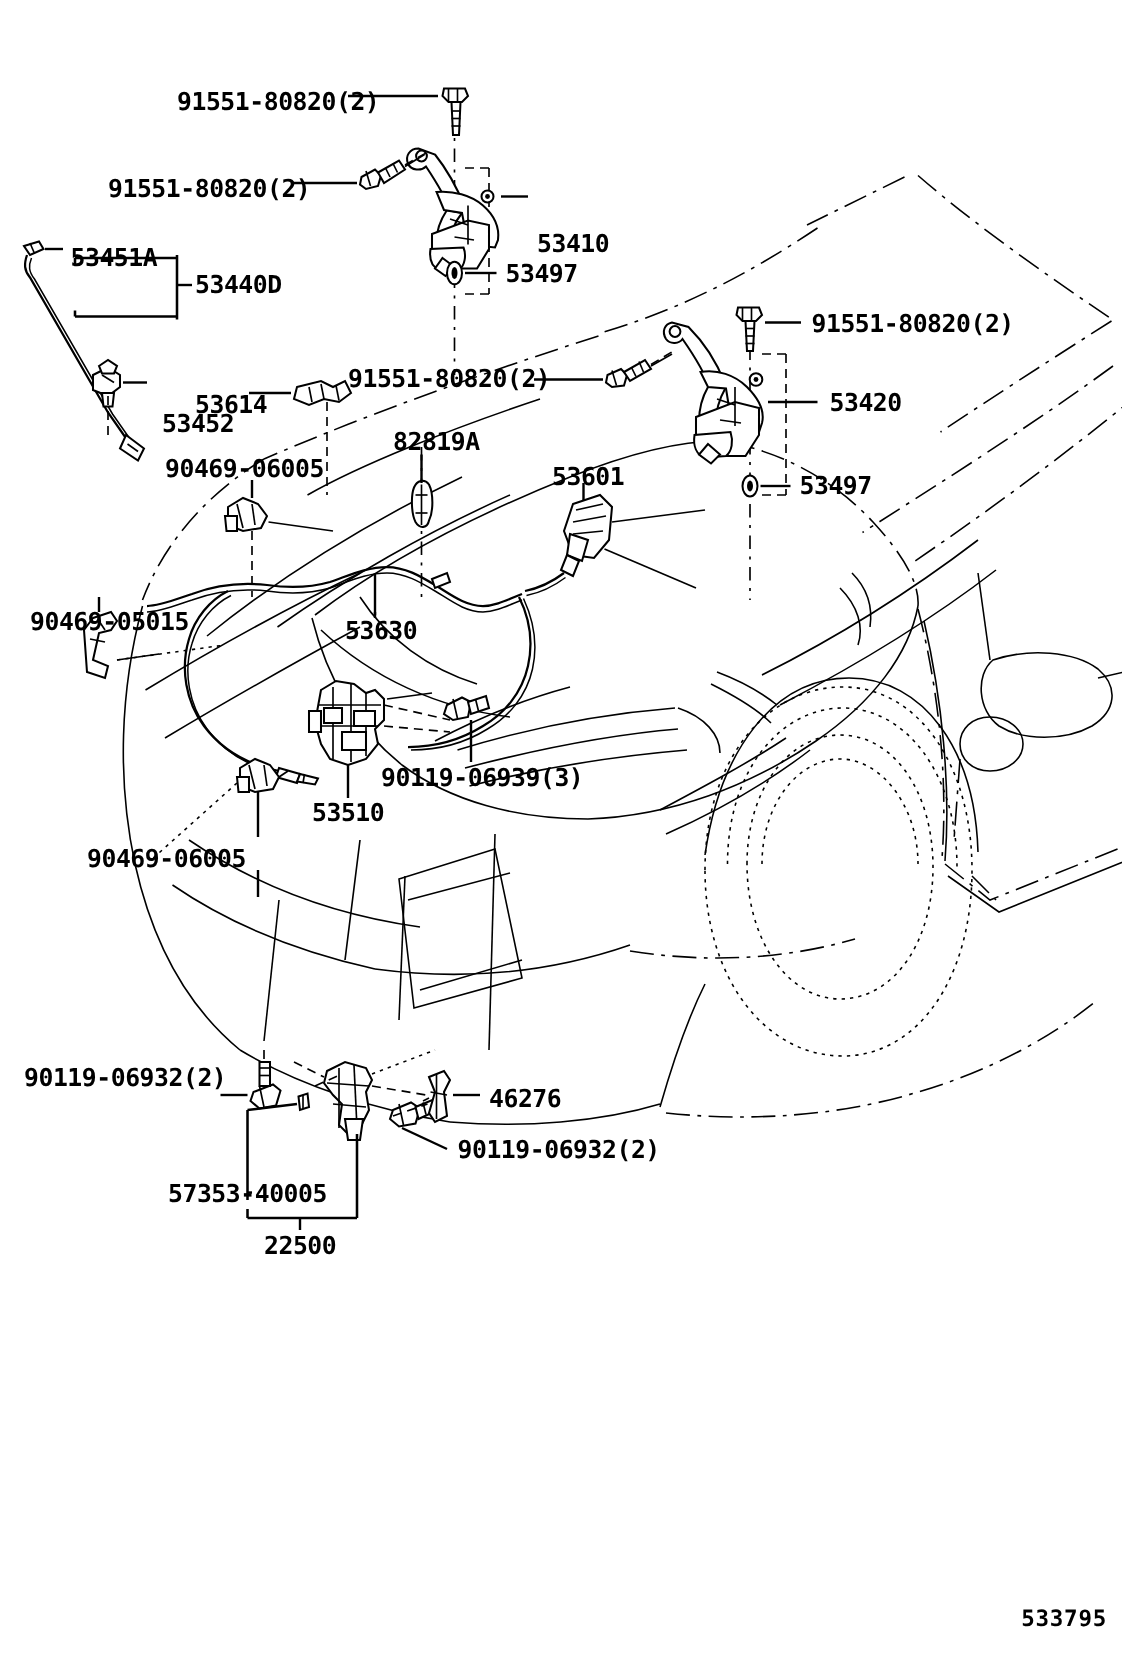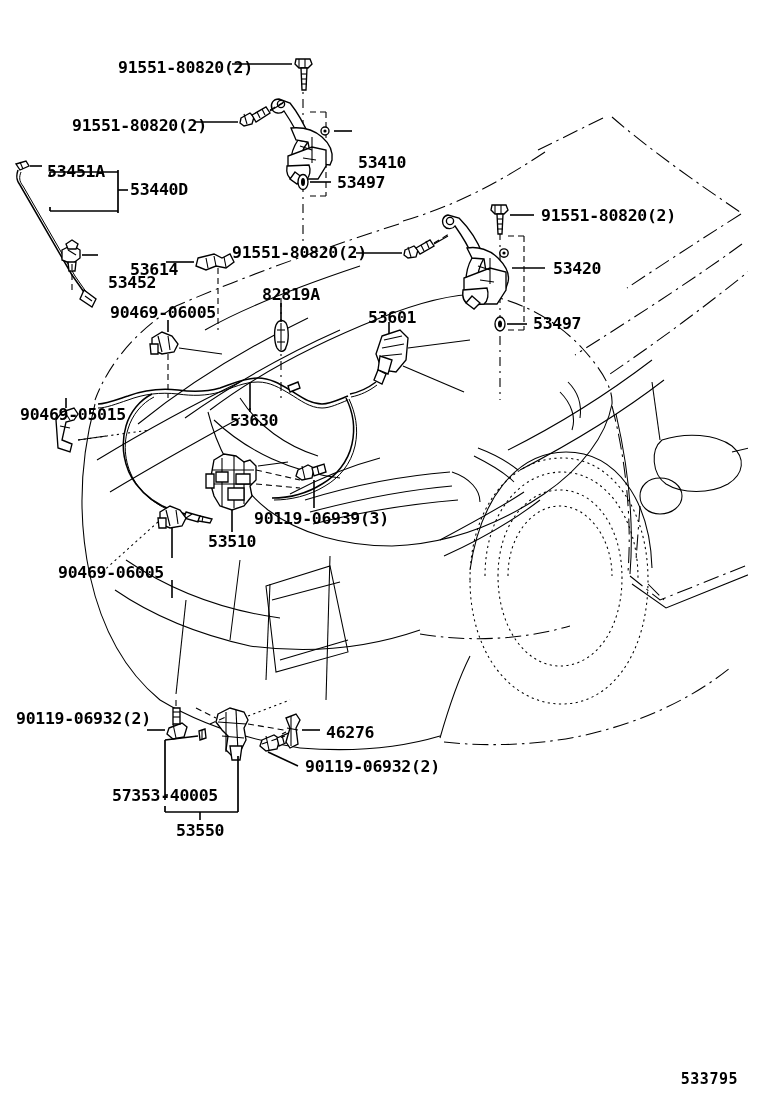--- a/index.html
+++ b/index.html
@@ -494,18 +494,18 @@
     <div class="lbl" style="left:368px; top:310px;text-align:center;">53601</div>
     <div class="lbl" style="left:20px;  top:386px;margin-top:21px;">90469-05015</div>
     <div class="lbl" style="left:230px; top:413px;">53630</div>
     <div class="lbl" style="left:254px; top:511px;">90119-06939(3)</div>
     <div class="lbl" style="left:208px; top:534px;">53510</div>
     <div class="lbl" style="left:58px;  top:565px;">90469-06005</div>
     <div class="lbl" style="left:16px;  top:711px;">90119-06932(2)</div>
     <div class="lbl" style="left:326px; top:725px;">46276</div>
     <div class="lbl" style="left:305px; top:759px;">90119-06932(2)</div>
     <div class="lbl" style="left:112px; top:788px;">57353-40005</div>
-    <div class="lbl" style="left:176px; top:823px;">53550</div>
+    <div class="lbl" style="left:176px; top:823px;">22500</div>
   </div>
 
   <div class="footer-code">533795</div>
 
 </div>
 
 </body></html>

